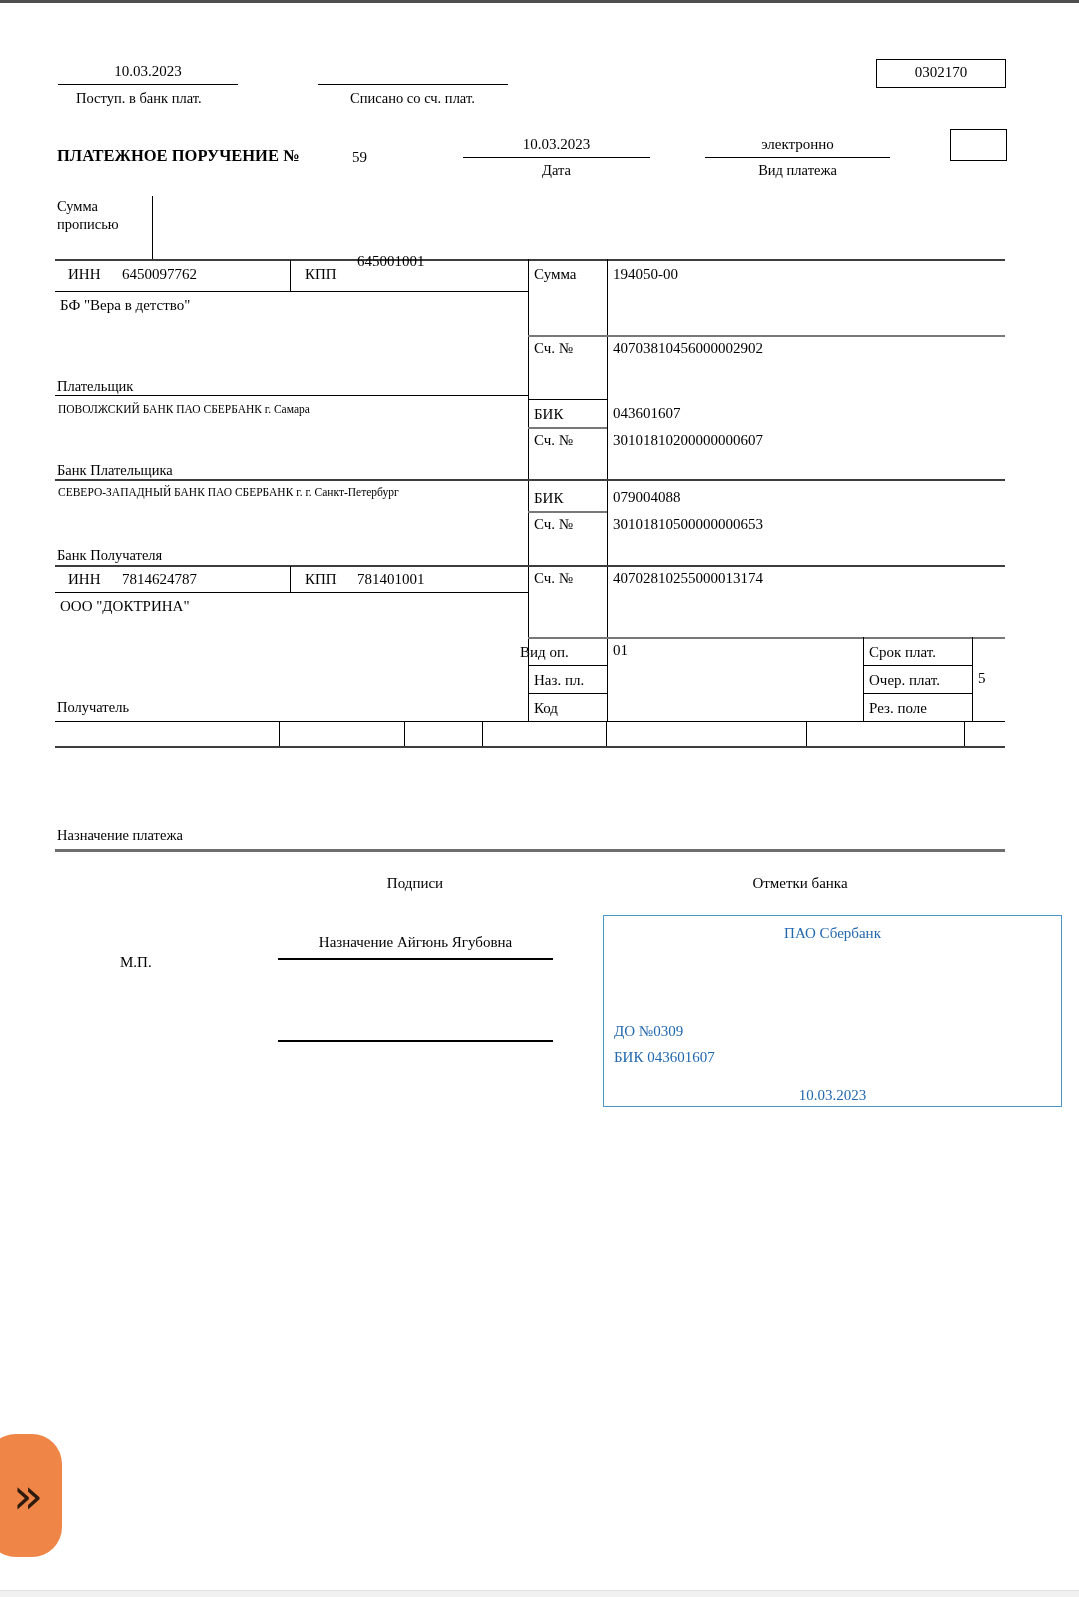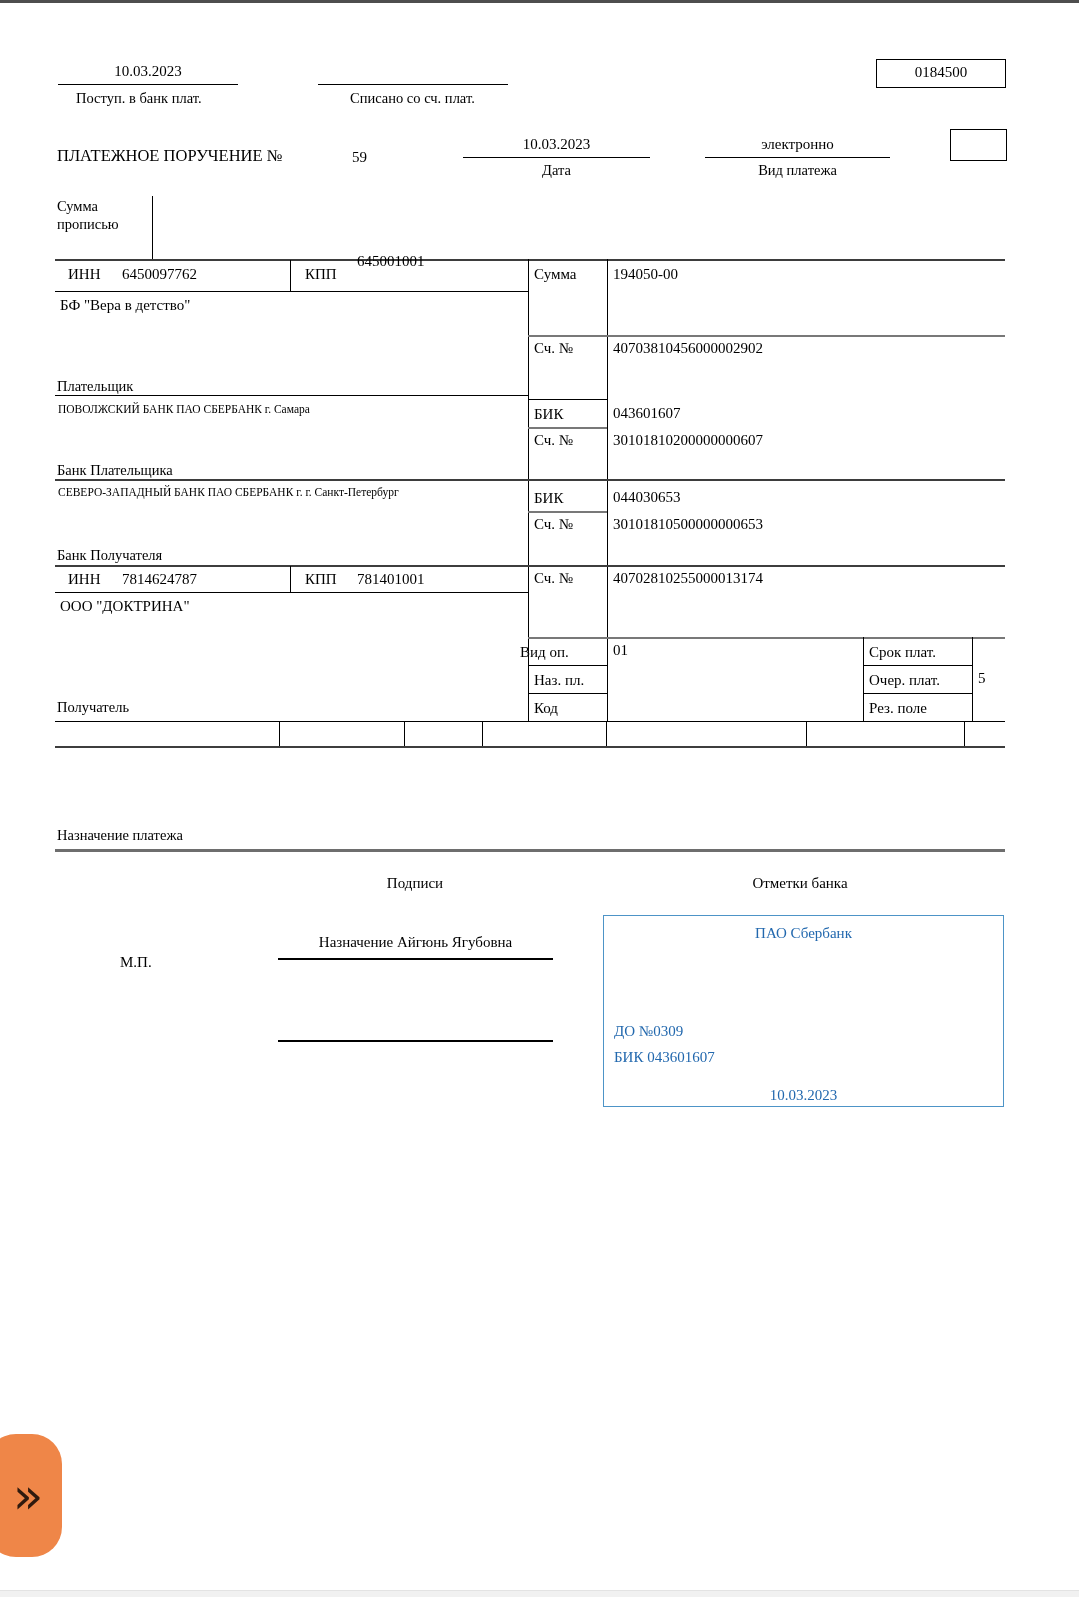--- a/index.html
+++ b/index.html
@@ -5,21 +5,21 @@
   html,body { margin:0; padding:0; background:#ffffff; }
   .doc {
     position:relative; width:1079px; height:1597px; background:#fff;
     font-family:"Liberation Serif","DejaVu Serif",serif; color:#000; overflow:hidden;
   }
   .t  { position:absolute; font-size:15px; line-height:1.25; white-space:nowrap; }
   .lbl{ font-size:14.5px; }
   .sm { font-size:11.5px; }
   .c  { text-align:center; }
   .w  { white-space:normal; }
-  .b  { font-weight:normal; }
+  .b  { font-weight:bold; }
   .hl { position:absolute; background:#000; height:1.4px; }
   .vl { position:absolute; background:#000; width:1.4px; }
   .thick { height:2.2px; background:#3d3d3d; }
   .gray  { height:2px;  background:#787878; }
   .box { position:absolute; border:1.6px solid #000; box-sizing:border-box; }
   .stamp { position:absolute; border:1.6px solid #4d94c7; box-sizing:border-box; }
   .blue { color:#2268ae; }
   .fab {
     position:absolute; background:#ef8648; border-radius:30px;
     display:flex; align-items:center; justify-content:center; cursor:pointer;
@@ -34,21 +34,21 @@
 
 <div class="doc">
   <div class="topbar"></div>
 
   <div class="t c" style="left:58px;top:62px;width:180px">10.03.2023</div>
   <div class="hl" style="left:58px;top:84px;width:180px"></div>
   <div class="t lbl" style="left:76px;top:89px">Поступ. в банк плат.</div>
   <div class="hl" style="left:318px;top:84px;width:190px"></div>
   <div class="t lbl" style="left:350px;top:89px">Списано со сч. плат.</div>
   <div class="box c" style="left:876px;top:59px;width:130px;height:29px">
-    <div class="t" style="position:static;padding-top:3px">0184500</div>
+    <div class="t" style="position:static;padding-top:3px">0302170</div>
   </div>
 
   <div class="t b" style="left:57px;top:146px;font-size:16.5px">ПЛАТЕЖНОЕ ПОРУЧЕНИЕ №</div>
   <div class="t" style="left:352px;top:148px">59</div>
   <div class="t c" style="left:463px;top:135px;width:187px">10.03.2023</div>
   <div class="hl" style="left:463px;top:157px;width:187px"></div>
   <div class="t lbl c" style="left:463px;top:161px;width:187px">Дата</div>
   <div class="t c" style="left:705px;top:135px;width:185px">электронно</div>
   <div class="hl" style="left:705px;top:157px;width:185px"></div>
   <div class="t lbl c" style="left:705px;top:161px;width:185px">Вид платежа</div>
@@ -82,21 +82,21 @@
   <div class="t" style="left:534px;top:405px">БИК</div>
   <div class="t" style="left:613px;top:404px">043601607</div>
   <div class="hl gray" style="left:528px;top:427px;width:79px"></div>
   <div class="t" style="left:534px;top:431px">Сч. №</div>
   <div class="t" style="left:613px;top:431px">30101810200000000607</div>
   <div class="t lbl" style="left:57px;top:461px">Банк Плательщика</div>
   <div class="hl thick" style="left:55px;top:479px;width:950px"></div>
 
   <div class="t sm" style="left:58px;top:485px">СЕВЕРО-ЗАПАДНЫЙ БАНК ПАО СБЕРБАНК г. г. Санкт-Петербург</div>
   <div class="t" style="left:534px;top:489px">БИК</div>
-  <div class="t" style="left:613px;top:488px">044030653</div>
+  <div class="t" style="left:613px;top:488px">079004088</div>
   <div class="hl gray" style="left:528px;top:511px;width:79px"></div>
   <div class="t" style="left:534px;top:515px">Сч. №</div>
   <div class="t" style="left:613px;top:515px">30101810500000000653</div>
   <div class="t lbl" style="left:57px;top:546px">Банк Получателя</div>
   <div class="hl thick" style="left:55px;top:565px;width:950px"></div>
 
   <div class="vl" style="left:290px;top:566px;height:26px"></div>
   <div class="t" style="left:68px;top:570px">ИНН</div>
   <div class="t" style="left:122px;top:570px">7814624787</div>
   <div class="t" style="left:305px;top:570px">КПП</div>
@@ -138,21 +138,21 @@
   <div class="hl" style="left:55px;top:849px;width:950px;height:2.6px;background:#6e6e6e"></div>
 
   <div class="t c" style="left:340px;top:874px;width:150px">Подписи</div>
   <div class="t c" style="left:710px;top:874px;width:180px">Отметки банка</div>
 
   <div class="t c" style="left:278px;top:933px;width:275px">Назначение Айгюнь Ягубовна</div>
   <div class="hl" style="left:278px;top:958px;width:275px;height:1.7px"></div>
   <div class="t" style="left:120px;top:953px">М.П.</div>
   <div class="hl" style="left:278px;top:1040px;width:275px;height:1.7px"></div>
 
-  <div class="stamp" style="left:603px;top:915px;width:401px;height:192px">
+  <div class="stamp" style="left:603px;top:915px;width:459px;height:192px">
     <div class="t blue c" style="left:0;top:8px;width:100%">ПАО Сбербанк</div>
     <div class="t blue" style="left:10px;top:106px">ДО №0309</div>
     <div class="t blue" style="left:10px;top:132px">БИК 043601607</div>
     <div class="t blue c" style="left:0;top:171px;width:100%;top:170px">10.03.2023</div>
   </div>
 
   <div class="fab" style="left:-14px;top:1434px;width:76px;height:123px">
     <span>»</span>
   </div>
 

